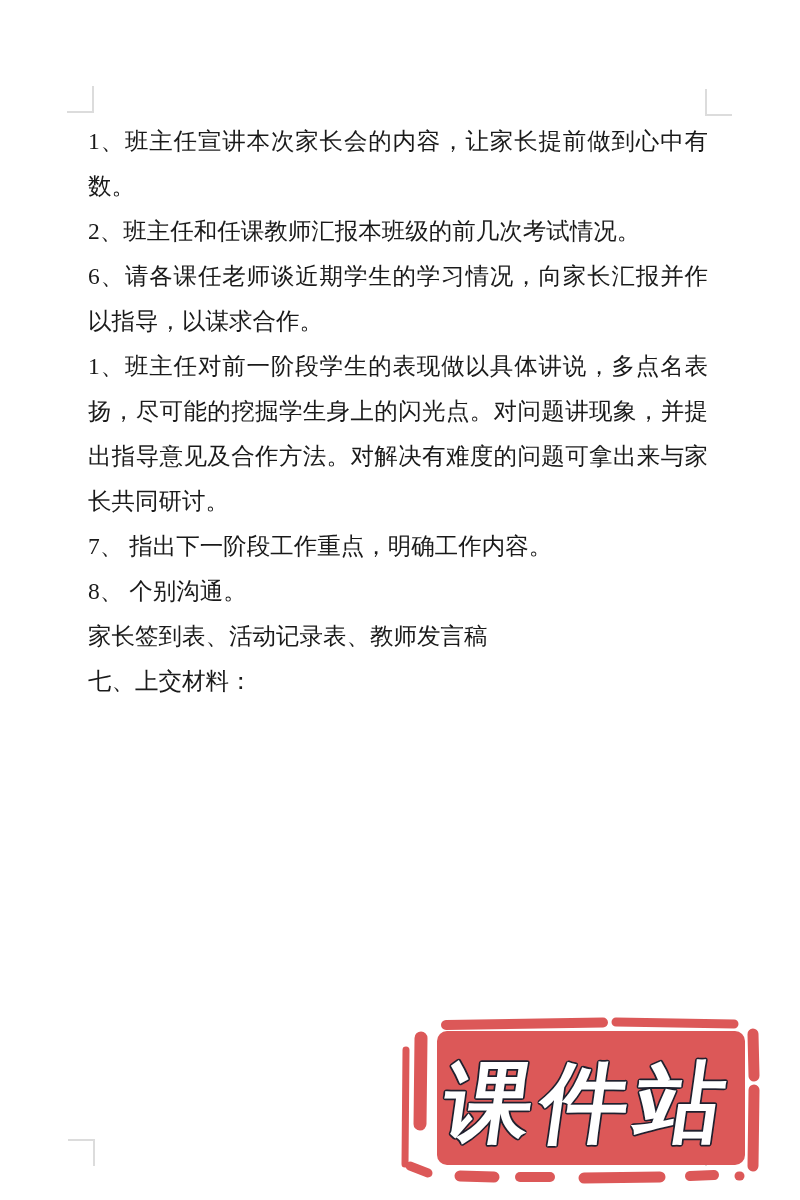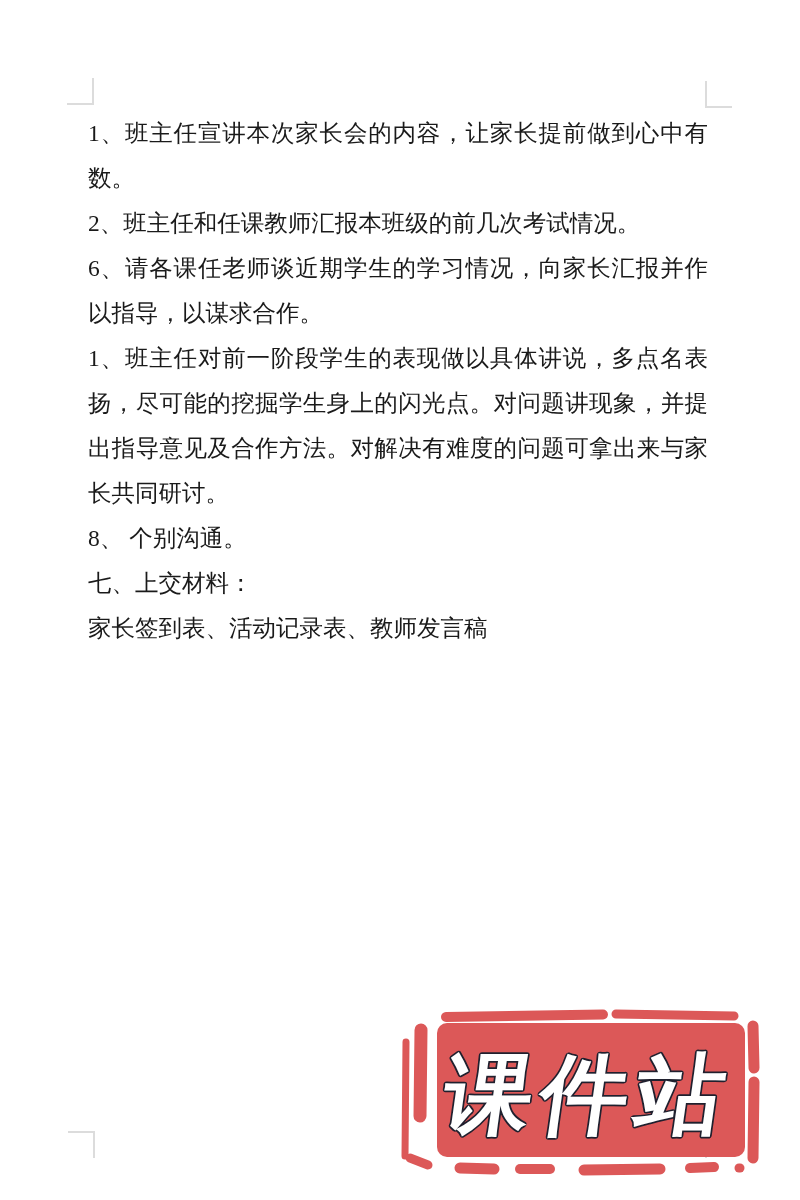--- a/index.html
+++ b/index.html
@@ -5,21 +5,21 @@
   * { box-sizing: border-box; }
   html, body { margin: 0; padding: 0; }
   body {
     width: 800px; height: 1200px;
     background: #ffffff;
     font-family: "Liberation Serif", "DejaVu Serif", serif;
     overflow: hidden;
     position: relative;
   }
   .page {
-    position: absolute; left: 0; top: 8px;
+    position: absolute; left: 0; top: 16px;
     width: 800px; height: 904px;
     background: #ffffff;
   }
   
   .content {
     position: absolute;
     left: 88px; top: 103px;
     width: 620px;
   }
   .content p {
@@ -59,23 +59,24 @@
   <div class="crop tl"></div>
   <div class="crop tr"></div>
   <div class="crop bl"></div>
   <div class="crop br"></div>
 
   <div class="content">
     <p>1、班主任宣讲本次家长会的内容，让家长提前做到心中有数。</p>
     <p>2、班主任和任课教师汇报本班级的前几次考试情况。</p>
     <p>6、请各课任老师谈近期学生的学习情况，向家长汇报并作以指导，以谋求合作。</p>
     <p>1、班主任对前一阶段学生的表现做以具体讲说，多点名表扬，尽可能的挖掘学生身上的闪光点。对问题讲现象，并提出指导意见及合作方法。对解决有难度的问题可拿出来与家长共同研讨。</p>
+    <p>7、 指出下一阶段工作重点，明确工作内容。</p>
     <p>8、 个别沟通。</p>
+    <p>家长签到表、活动记录表、教师发言稿</p>
     <p>七、上交材料：</p>
-    <p>家长签到表、活动记录表、教师发言稿</p>
   </div>
 
   <div class="stamp">
     <svg width="376" height="176" viewBox="0 0 376 176" xmlns="http://www.w3.org/2000/svg">
 
       <g stroke="#dc5858" stroke-linecap="round" fill="none">
 
         <path d="M 48 9 L 205 6.5" stroke-width="10"></path>
         <path d="M 218 6 L 336 8" stroke-width="9"></path>
 

